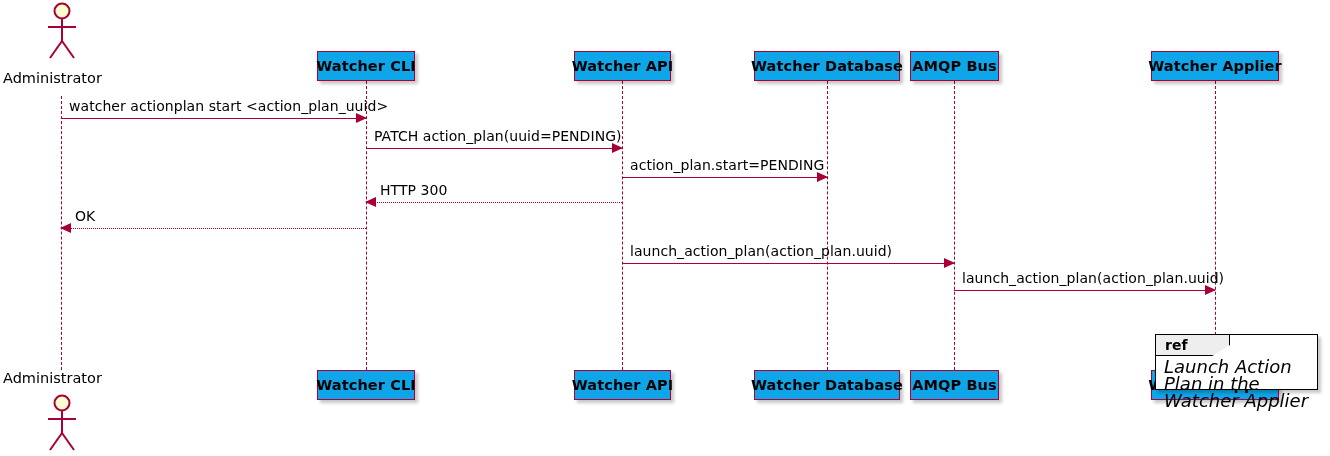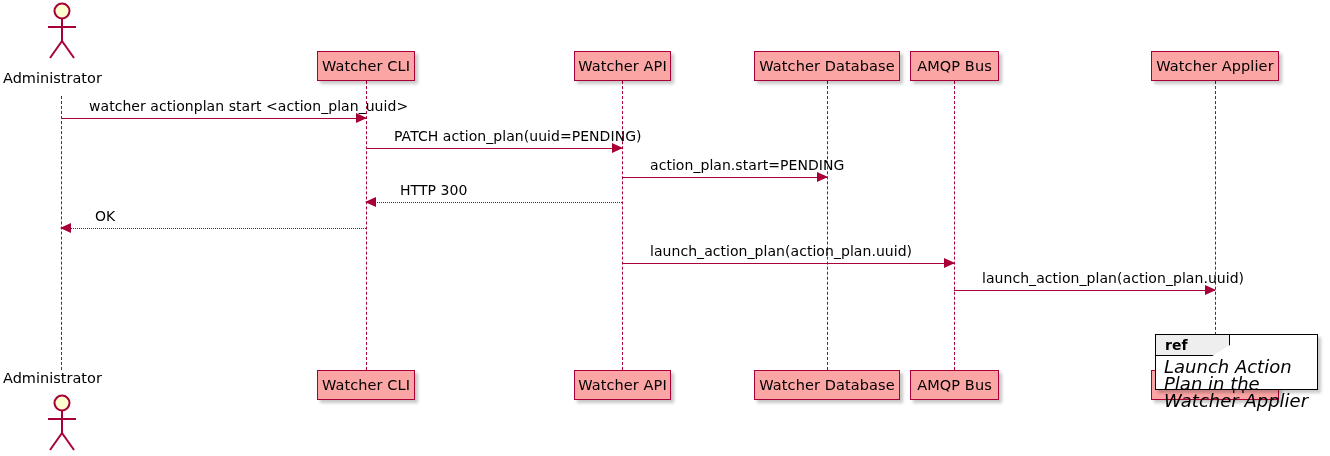--- a/index.html
+++ b/index.html
@@ -6,28 +6,29 @@
   body{
     font-family:"DejaVu Sans", sans-serif;
     width:1330px;height:456px;position:relative;overflow:hidden;
     -webkit-font-smoothing:antialiased;
   }
   #diagram{position:absolute;left:0;top:0;width:1330px;height:456px;}
 
   
   .participant{
     position:absolute;
-    background:#fca5a5;
+    background:#0ea5e9;
     border:1.5px solid #A80036;
     box-shadow:3px 3px 3px rgba(0,0,0,.22);
     box-sizing:border-box;
     display:flex;align-items:center;justify-content:center;
     font-size:14.5px;color:#000;
     white-space:nowrap;
     letter-spacing:.1px;
+    font-weight:bold;
   }
 
   
   .lifeline{
     position:absolute;
     width:0;
     border-left:1.5px dashed #A80036;
   }
 
   
@@ -59,21 +60,20 @@
     left:-1px;
     border-top:5.5px solid transparent;
     border-bottom:5.5px solid transparent;
     border-right:11px solid #A80036;
   }
   .msg .label{
     position:absolute;
     bottom:4px;
     font-size:14px;color:#000;white-space:nowrap;
     letter-spacing:.05px;
-    margin-left:20px;
   }
   .msg.to-right .label{left:8px;}
   .msg.to-left  .label{left:14px;}
 
   
   .ref-box{
     position:absolute;
     background:#FFFFFF;
     border:1.5px solid #000;
     box-shadow:3px 3px 3px rgba(0,0,0,.22);

